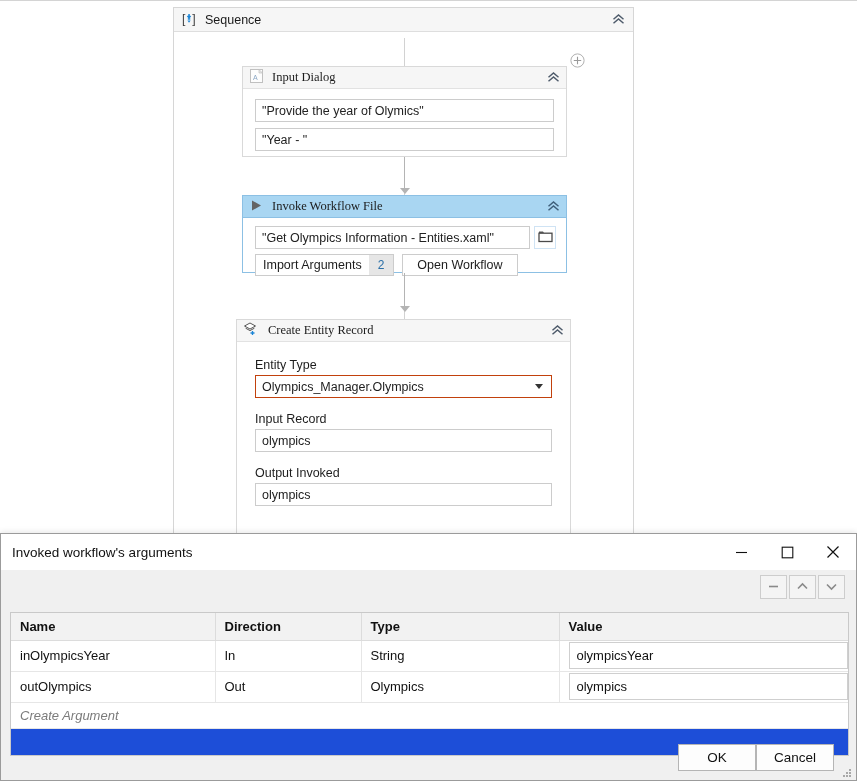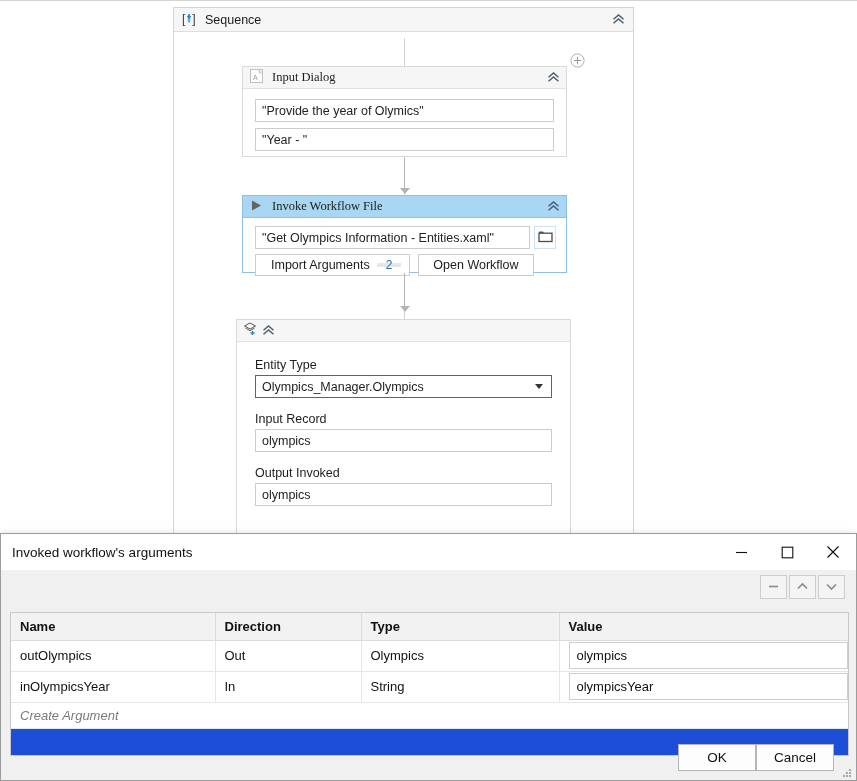--- a/index.html
+++ b/index.html
@@ -148,21 +148,21 @@
     height: 22px;
     border: 1px solid #cccccc;
     background: #ffffff;
     font-size: 12.5px;
     color: #1c1c1c;
     display: flex;
     align-items: center;
     box-sizing: border-box;
     cursor: pointer;
   }
-  .flat-btn.with-badge { padding: 8px; }
+  .flat-btn.with-badge { padding: 0; }
   .flat-btn .lbl { padding: 0 7px; }
   .badge {
     background: #e6e6e6;
     color: #2a6fa8;
     font-size: 12px;
     padding: 0 9px;
     display: flex;
     align-items: center;
     height: 100%;
     box-sizing: border-box;
@@ -469,20 +469,21 @@
 
       <div class="act-card" id="card-entity">
         <div class="act-header">
           <span>
             <svg width="15" height="14" viewBox="0 0 15 14">
               <path d="M6 1 L11.5 4 L6 7 L0.5 4 Z" fill="#ffffff" stroke="#555" stroke-width="1"></path>
               <path d="M1.6 6.2 L6 8.6 L10.4 6.2" fill="none" stroke="#555" stroke-width="1"></path>
               <path d="M8.5 9 L8.5 13 M6.5 11 L10.5 11" stroke="#1b85d6" stroke-width="1.3"></path>
             </svg>
           </span>
+          <span class="act-title">Create Entity Record</span>
           <span class="chev">
             <svg width="13" height="11" viewBox="0 0 13 11">
               <path d="M1.5 5.2 L6.5 1 L11.5 5.2" stroke="#4e5b6b" stroke-width="1.5" fill="none"></path>
               <path d="M1.5 9.2 L6.5 5 L11.5 9.2" stroke="#4e5b6b" stroke-width="1.5" fill="none"></path>
             </svg>
           </span>
         </div>
         <div class="act-body" style="padding:16px 18px 0 18px;">
           <div class="fld-group">
             <div class="fld-label">Entity Type</div>
@@ -561,33 +562,33 @@
         <thead>
           <tr>
             <th>Name</th>
             <th>Direction</th>
             <th>Type</th>
             <th>Value</th>
           </tr>
         </thead>
         <tbody>
           <tr>
+            <td>inOlympicsYear</td>
+            <td>In</td>
+            <td>String</td>
+            <td class="valcell">
+              <div class="valbox">olympicsYear</div>
+            </td>
+          </tr>
+          <tr>
             <td>outOlympics</td>
             <td>Out</td>
             <td>Olympics</td>
             <td class="valcell">
               <div class="valbox">olympics</div>
-            </td>
-          </tr>
-          <tr>
-            <td>inOlympicsYear</td>
-            <td>In</td>
-            <td>String</td>
-            <td class="valcell">
-              <div class="valbox">olympicsYear</div>
             </td>
           </tr>
           <tr class="create-row">
             <td colspan="4">Create Argument</td>
           </tr>
         </tbody>
       </table>
     </div>
 
     <div class="dlg-footer">

